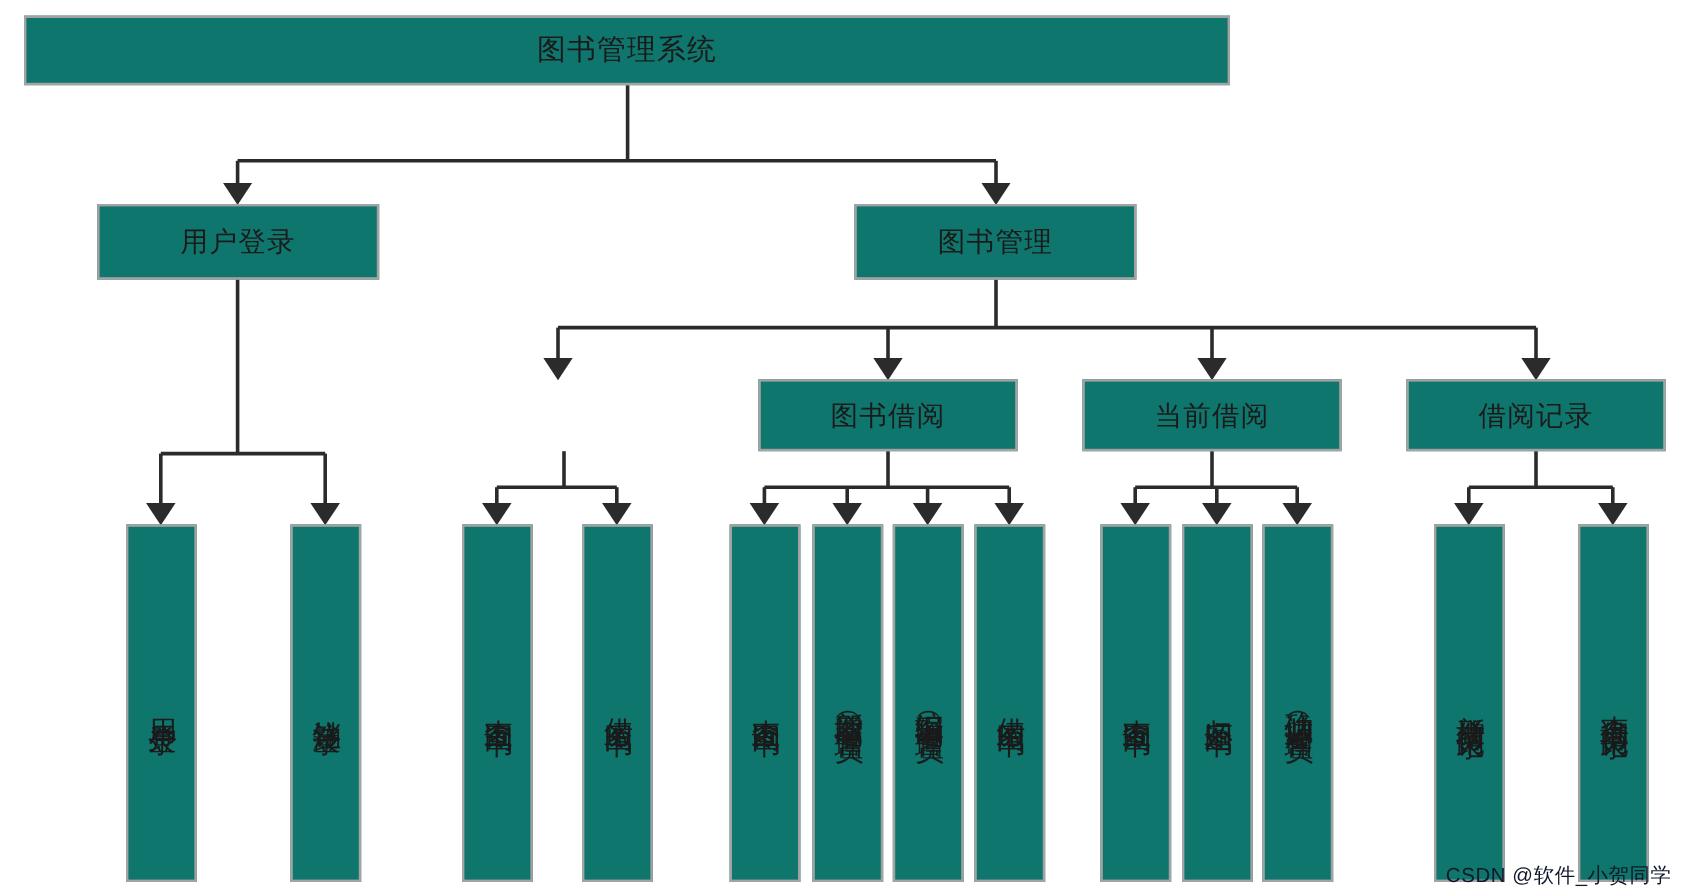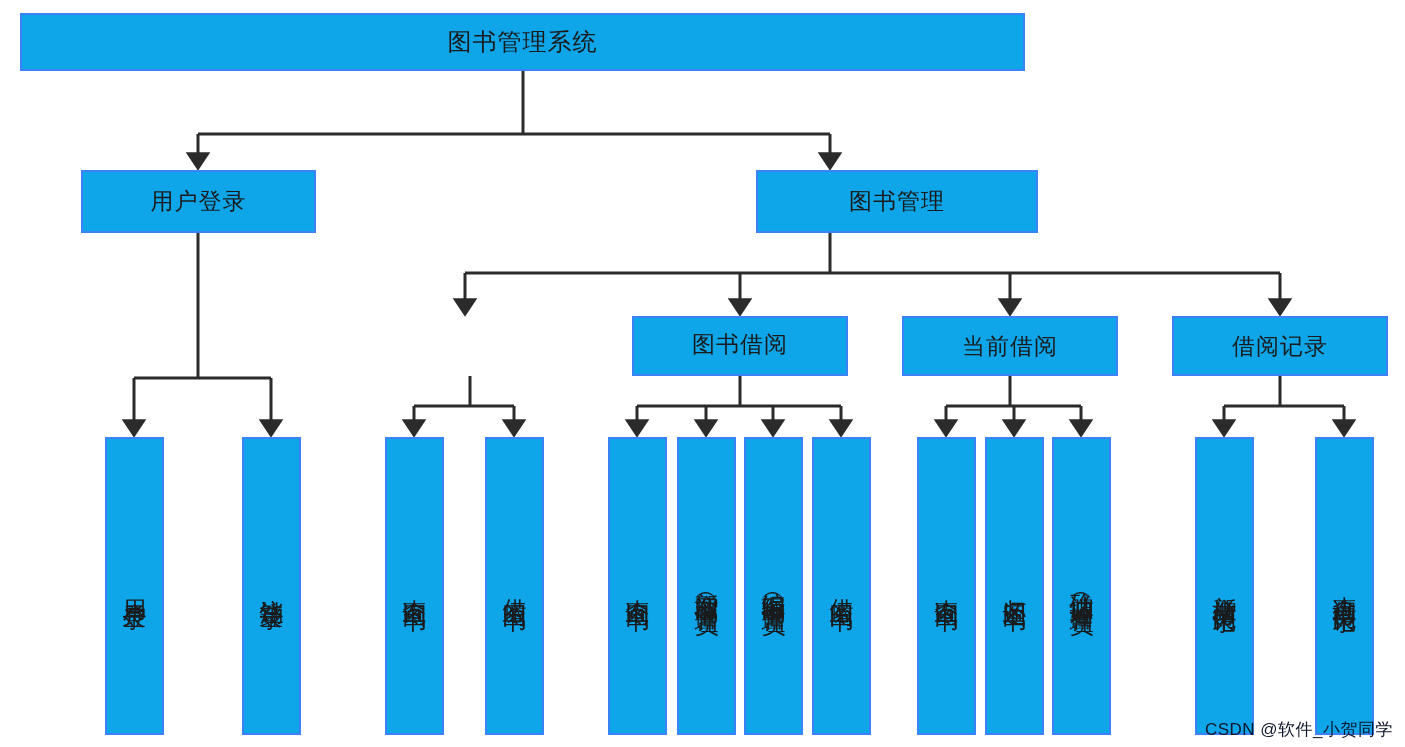--- a/index.html
+++ b/index.html
@@ -21,22 +21,22 @@
   svg.diagram-canvas {
     position: absolute;
     left: 0;
     top: 0;
     width: 1405px;
     height: 747px;
   }
   .node-box {
     position: absolute;
     box-sizing: border-box;
-    background: #0ea5e9;
-    border: 2px solid #3b82f6;
+    background: #0f766e;
+    border: 2px solid #a3a3a3;
     display: flex;
     align-items: center;
     justify-content: center;
     z-index: 3;
   }
   .node-label {
     color: #1a1a1a;
     letter-spacing: 1px;
     line-height: 1.16;
     white-space: nowrap;
@@ -130,26 +130,26 @@
   </svg>
 
   <div class="node-box horizontal level-root" style="left:20px; top:13px; width:1005px; height:58px;">
     <span class="node-label">图书管理系统</span>
   </div>
 
   <div class="node-box horizontal level-2" style="left:81px; top:170px; width:235px; height:63px;">
     <span class="node-label">用户登录</span>
   </div>
 
-  <div class="node-box horizontal level-2" style="left:712px; top:170px; width:282px; height:63px;margin-left:44px;">
+  <div class="node-box horizontal level-2" style="left:712px; top:170px; width:235px; height:63px;">
     <span class="node-label">图书管理</span>
   </div>
 
 
-  <div class="node-box horizontal level-3" style="left:632px; top:316px; width:216px; height:60px;font-family:Liberation Mono, monospace;">
+  <div class="node-box horizontal level-3" style="left:632px; top:316px; width:216px; height:60px;">
     <span class="node-label">图书借阅</span>
   </div>
 
   <div class="node-box horizontal level-3" style="left:1172px; top:316px; width:216px; height:60px;">
     <span class="node-label">借阅记录</span>
   </div>
 
   <div class="node-box horizontal level-3" style="left:902px; top:316px; width:216px; height:60px;">
     <span class="node-label">当前借阅</span>
   </div>

